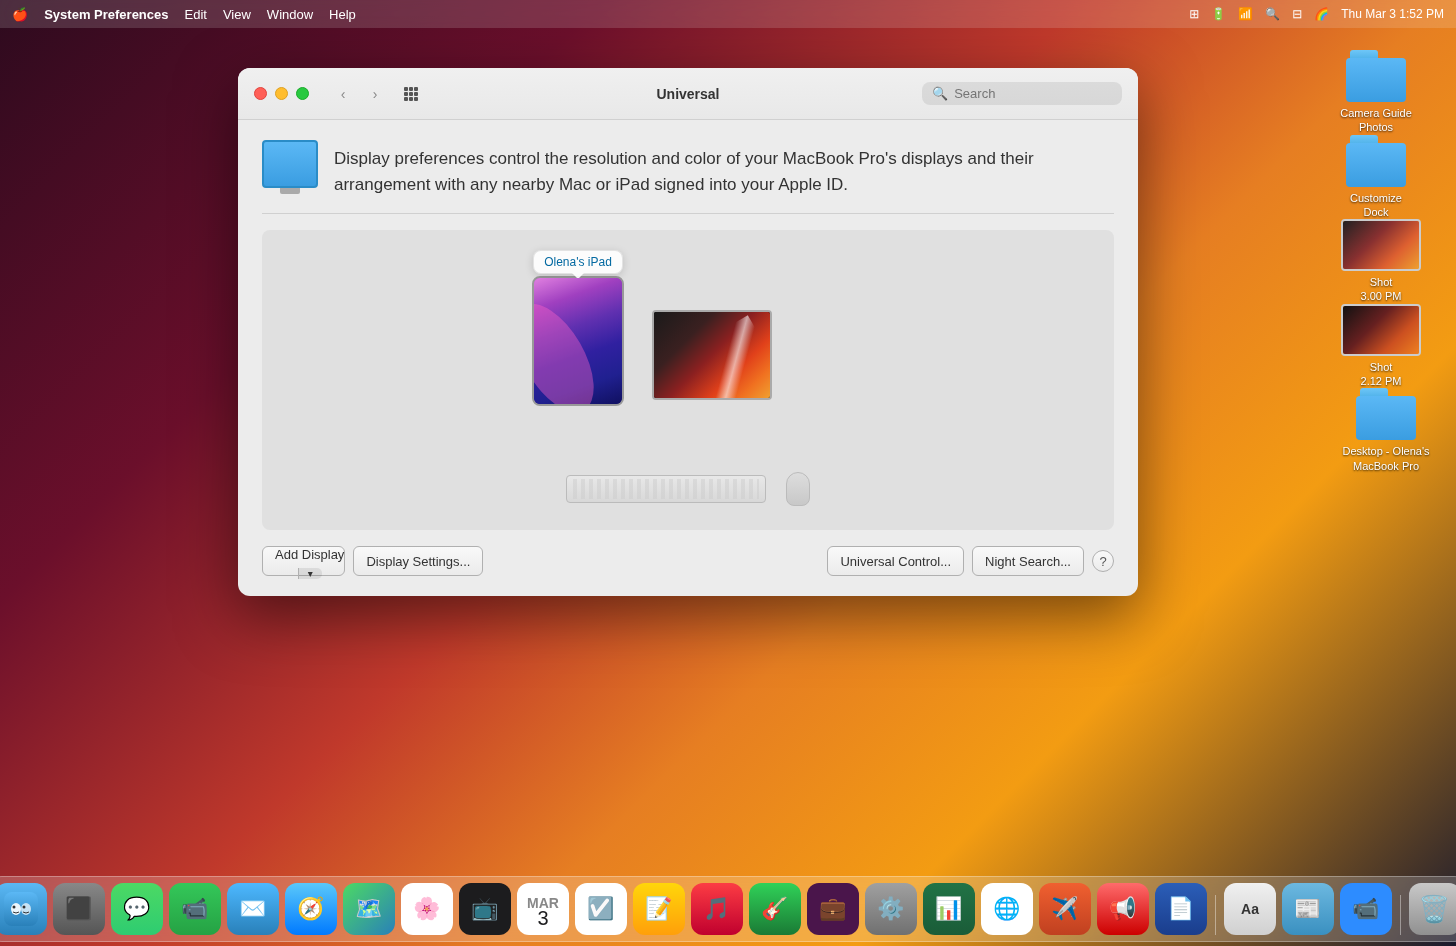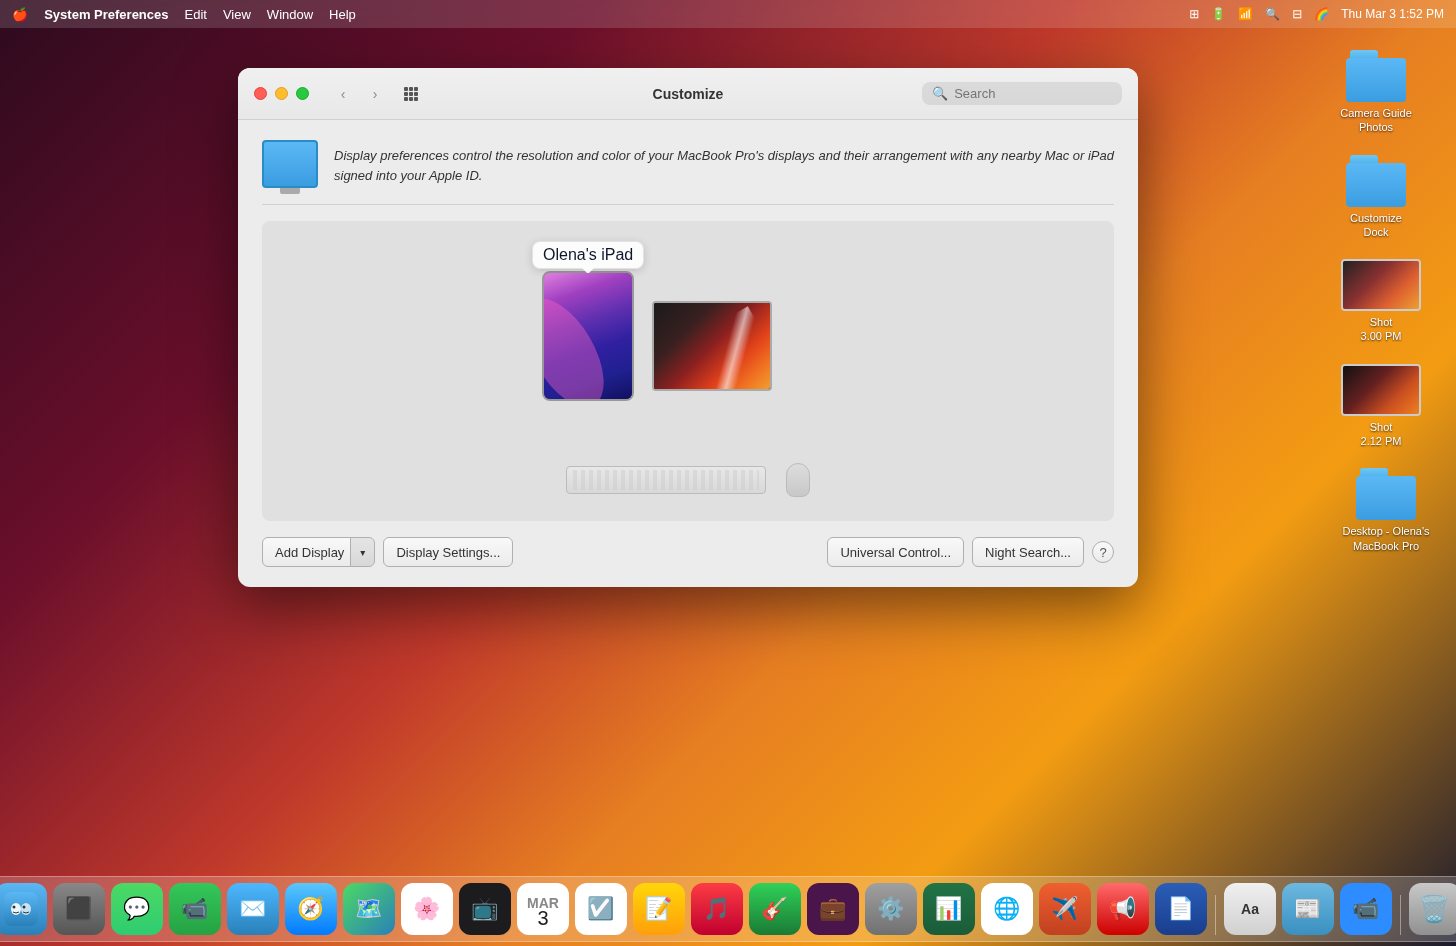--- a/index.html
+++ b/index.html
@@ -46,21 +46,20 @@
       font-size: 12px;
     }
 
     
     .desktop-icons {
       position: absolute;
       right: 20px;
       top: 50px;
       display: flex;
       flex-direction: column;
-      gap: 20px;
       z-index: 10;
     }
     .desktop-icon {
       display: flex;
       flex-direction: column;
       align-items: center;
       gap: 4px;
       cursor: pointer;
       width: 80px;
     }
@@ -256,25 +255,24 @@
       position: absolute;
       bottom: -8px;
       left: 50%;
       transform: translateX(-50%);
       width: 20px;
       height: 6px;
       background: #aaa;
       border-radius: 0 0 2px 2px;
     }
     .info-text {
-      font-size: 13px;
+      font-size: 17px;
       color: #333;
       line-height: 1.5;
       padding-top: 6px;
-      font-style: italic;
     }
 
     
     .arrangement-area {
       background: #e0e0e0;
       border-radius: 8px;
       height: 300px;
       position: relative;
       margin-bottom: 16px;
       display: flex;
@@ -290,22 +288,22 @@
       display: flex;
       flex-direction: column;
       align-items: center;
     }
     .tooltip-label {
       background: rgba(255,255,255,0.9);
       backdrop-filter: blur(8px);
       border: 1px solid rgba(0,0,0,0.1);
       border-radius: 8px;
       padding: 4px 10px;
-      font-size: 16px;
-      color: #0f172a;
+      font-size: 12px;
+      color: #0369a1;
       position: relative;
       margin-bottom: 2px;
       box-shadow: 0 2px 8px rgba(0,0,0,0.15);
     }
     .tooltip-label::after {
       content: '';
       position: absolute;
       bottom: -6px;
       left: 50%;
       transform: translateX(-50%);
@@ -428,20 +426,21 @@
       color: #333;
       cursor: pointer;
       display: flex;
       align-items: center;
       gap: 6px;
       padding: 0 12px;
     }
 
     .btn-add-display {
       padding: 0 0 0 12px;
+      flex-direction: column;
     }
     .btn-dropdown {
       width: 24px;
       height: 100%;
       background: rgba(0,0,0,0.08);
       border-left: 1px solid #b0b0b0;
       display: flex;
       align-items: center;
       justify-content: center;
       border-radius: 0 5px 5px 0;
@@ -565,21 +564,21 @@
         <rect x="6" y="1" width="4" height="4" rx="1"></rect>
         <rect x="11" y="1" width="4" height="4" rx="1"></rect>
         <rect x="1" y="6" width="4" height="4" rx="1"></rect>
         <rect x="6" y="6" width="4" height="4" rx="1"></rect>
         <rect x="11" y="6" width="4" height="4" rx="1"></rect>
         <rect x="1" y="11" width="4" height="4" rx="1"></rect>
         <rect x="6" y="11" width="4" height="4" rx="1"></rect>
         <rect x="11" y="11" width="4" height="4" rx="1"></rect>
       </svg>
     </div>
-    <span class="window-title">Customize</span>
+    <span class="window-title">Universal</span>
     <div class="search-box">
       <span class="search-icon-glyph">🔍</span>
       <input type="text" placeholder="Search" style="">
     </div>
   </div>
 
   <div class="window-content">
 
     <div class="info-banner">
       <div style="position:relative; flex-shrink:0;">

